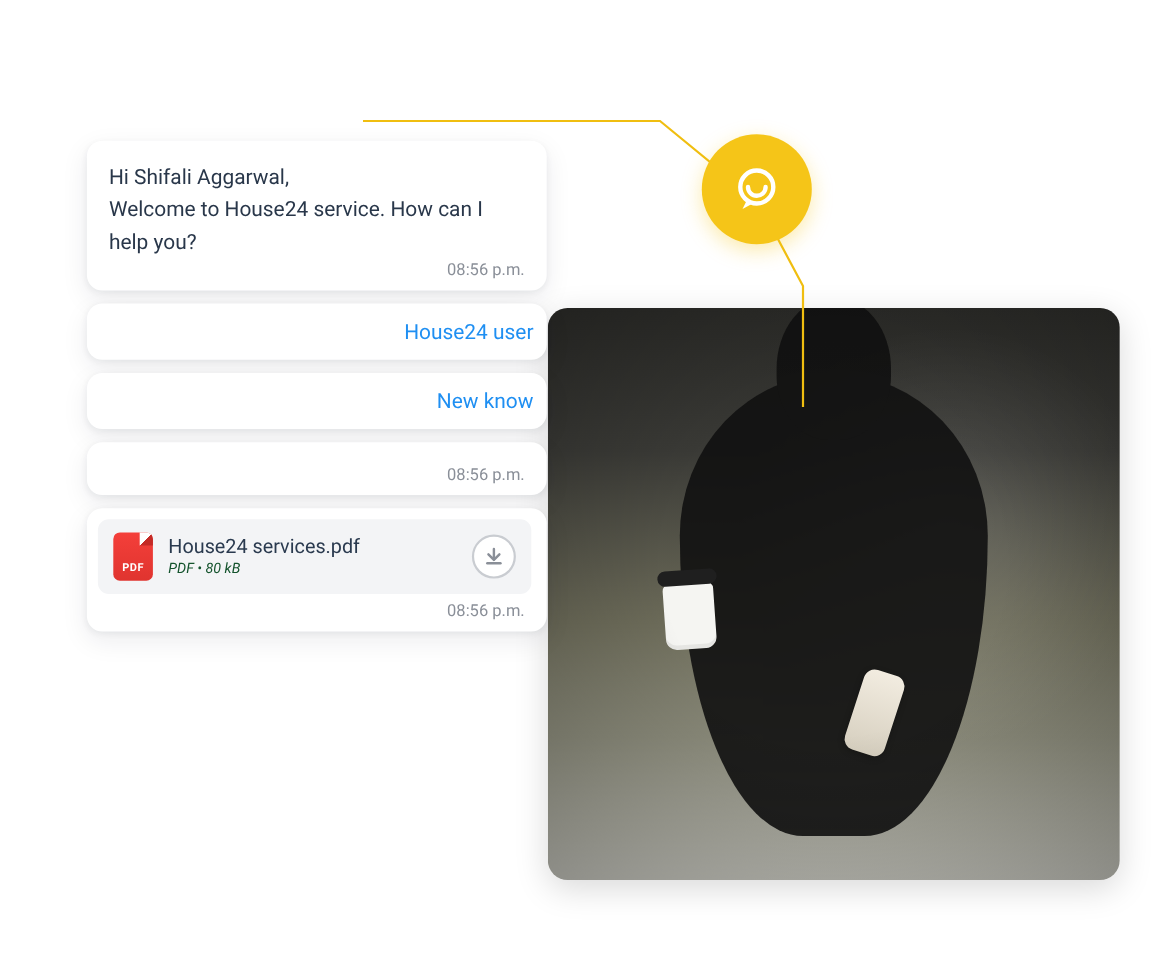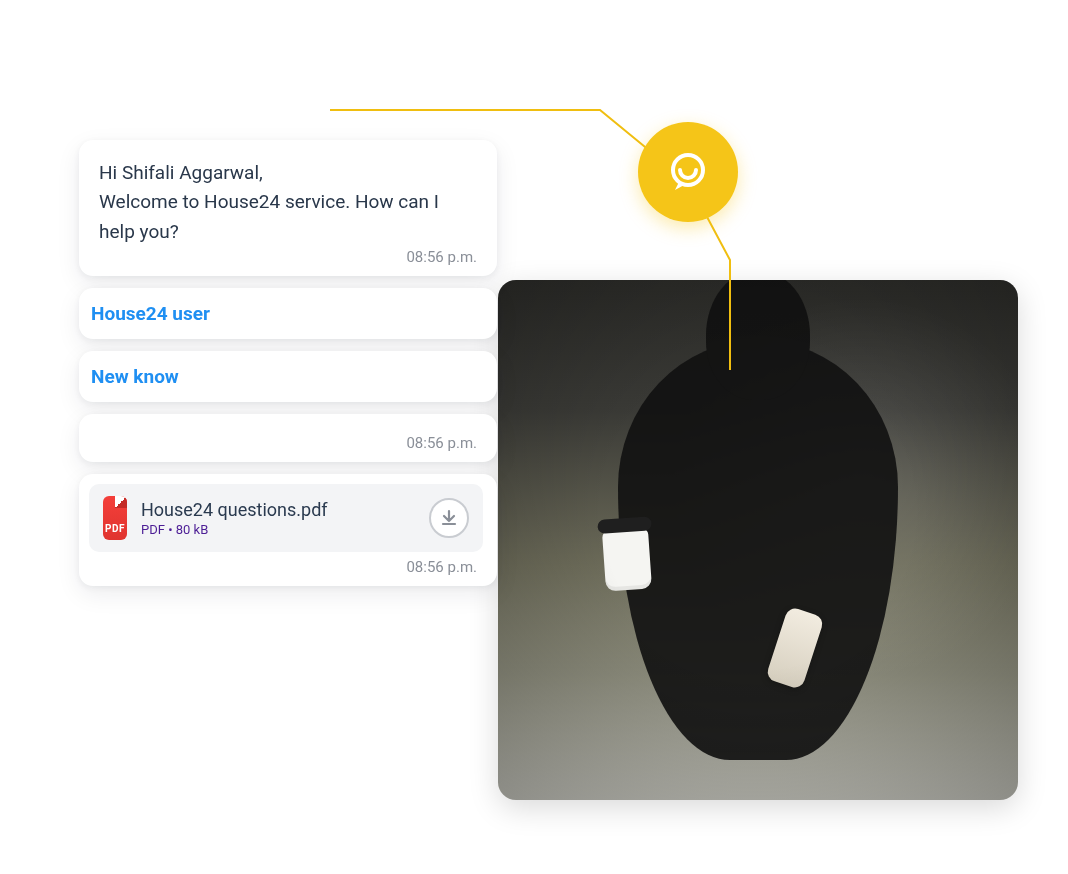--- a/index.html
+++ b/index.html
@@ -79,72 +79,72 @@
     width: 100px; height: 100px;
     border-radius: 50%;
     background: #f5c518;
     display:flex; align-items:center; justify-content:center;
     box-shadow: 0 6px 18px rgba(245,197,24,0.35);
   }
 
   
   .chat-col {
     position:absolute;
-    left: 79px; top: 140px;
+    left: 79px; top: 128px;
     width: 418px;
     display:flex; flex-direction:column; gap:12px;
   }
   .bubble {
     background:#ffffff;
     border-radius: 14px;
     box-shadow: 0 8px 24px rgba(20,30,50,0.08), 0 2px 6px rgba(20,30,50,0.06);
     padding: 18px 20px 10px 20px;
     color:#29374a;
   }
   .bubble .text { font-size: 19px; line-height: 1.55; }
   .bubble .time { text-align:right; font-size:15px; color:#8a8f98; margin-top:2px; }
 
   .option {
     background:#ffffff;
     border-radius: 14px;
     box-shadow: 0 8px 24px rgba(20,30,50,0.08), 0 2px 6px rgba(20,30,50,0.06);
     padding: 14px 12px;
-    text-align:left;
+    text-align:right;
     color:#1f8ff2;
     font-size: 19px;
-    font-weight: 700;
+    font-weight: 400;
     cursor:pointer;
   }
 
   .file-card {
     background:#ffffff;
     border-radius: 14px;
     box-shadow: 0 8px 24px rgba(20,30,50,0.08), 0 2px 6px rgba(20,30,50,0.06);
     padding: 10px 14px 10px 10px;
     display:flex; flex-direction:column; gap:6px;
   }
   .file-row {
     background:#f3f4f6;
     border-radius: 10px;
     padding: 12px 14px;
     display:flex; align-items:center; gap:14px;
   }
   .file-row .meta { display:flex; flex-direction:column; gap:2px; flex:1; }
   .file-name { color:#2a3a4f; font-size:18px; }
-  .file-sub { color:#4c1d95; font-size:13px; }
+  .file-sub { color:#14532d; font-size:13px;font-style:italic; }
   .dl-btn {
     width:40px; height:40px; border-radius:50%;
     border:2px solid #c9ccd1; background:#fff;
     display:flex; align-items:center; justify-content:center;
     cursor:pointer;
   }
   .file-time { text-align:right; font-size:15px; color:#8a8f98; padding-right:6px; }
 
   .pdf-badge {
-    width:24px; height:44px;
+    width:36px; height:44px;
     background: linear-gradient(180deg,#f43f3a,#e0342f);
     border-radius: 6px;
     position:relative;
     display:flex; align-items:flex-end; justify-content:center;
     color:#fff; font-size:10px; font-weight:700; letter-spacing:0.5px;
     padding-bottom:6px;
   }
   .pdf-badge::before{
     content:"";
     position:absolute; right:0; top:0;
@@ -189,21 +189,21 @@
     <div class="option">New know</div>
 
     <div class="bubble">
       <div class="time">08:56 p.m.</div>
     </div>
 
     <div class="file-card">
       <div class="file-row">
         <div class="pdf-badge">PDF</div>
         <div class="meta">
-          <div class="file-name">House24 questions.pdf</div>
+          <div class="file-name">House24 services.pdf</div>
           <div class="file-sub">PDF • 80 kB</div>
         </div>
         <div class="dl-btn">
           <svg width="18" height="18" viewBox="0 0 18 18">
             <path d="M9 2 L9 12 M9 12 L4 7 M9 12 L14 7" fill="none" stroke="#8a8f98" stroke-width="2.2" stroke-linecap="round" stroke-linejoin="round"></path>
             <path d="M3 15 L15 15" fill="none" stroke="#8a8f98" stroke-width="2.2" stroke-linecap="round"></path>
           </svg>
         </div>
       </div>
       <div class="file-time">08:56 p.m.</div>

